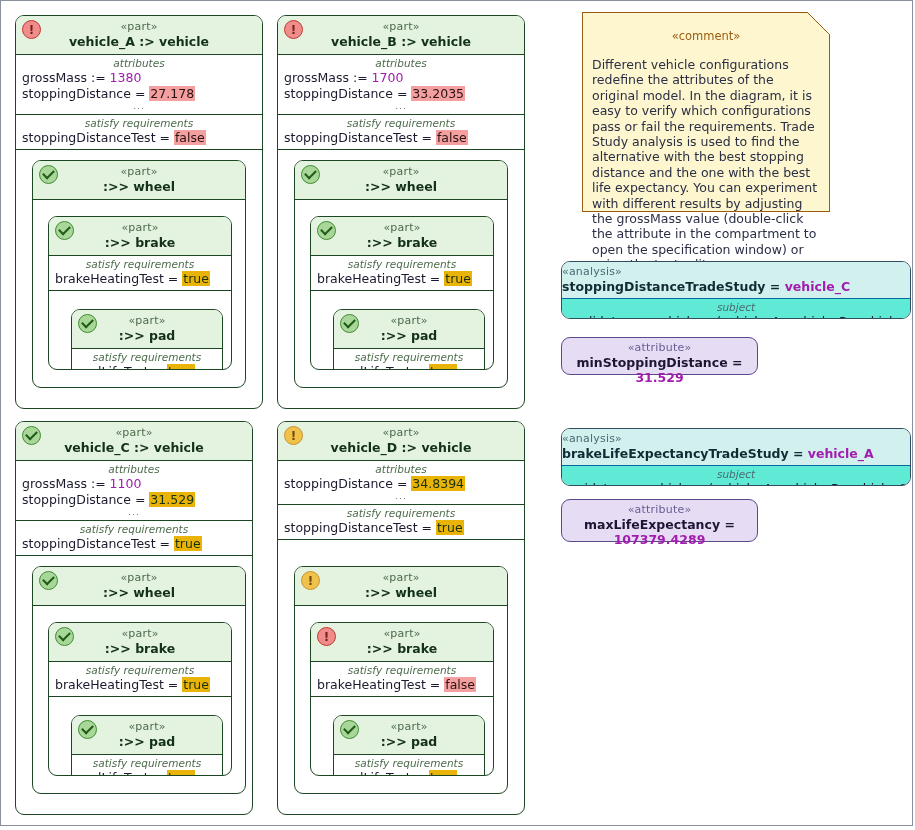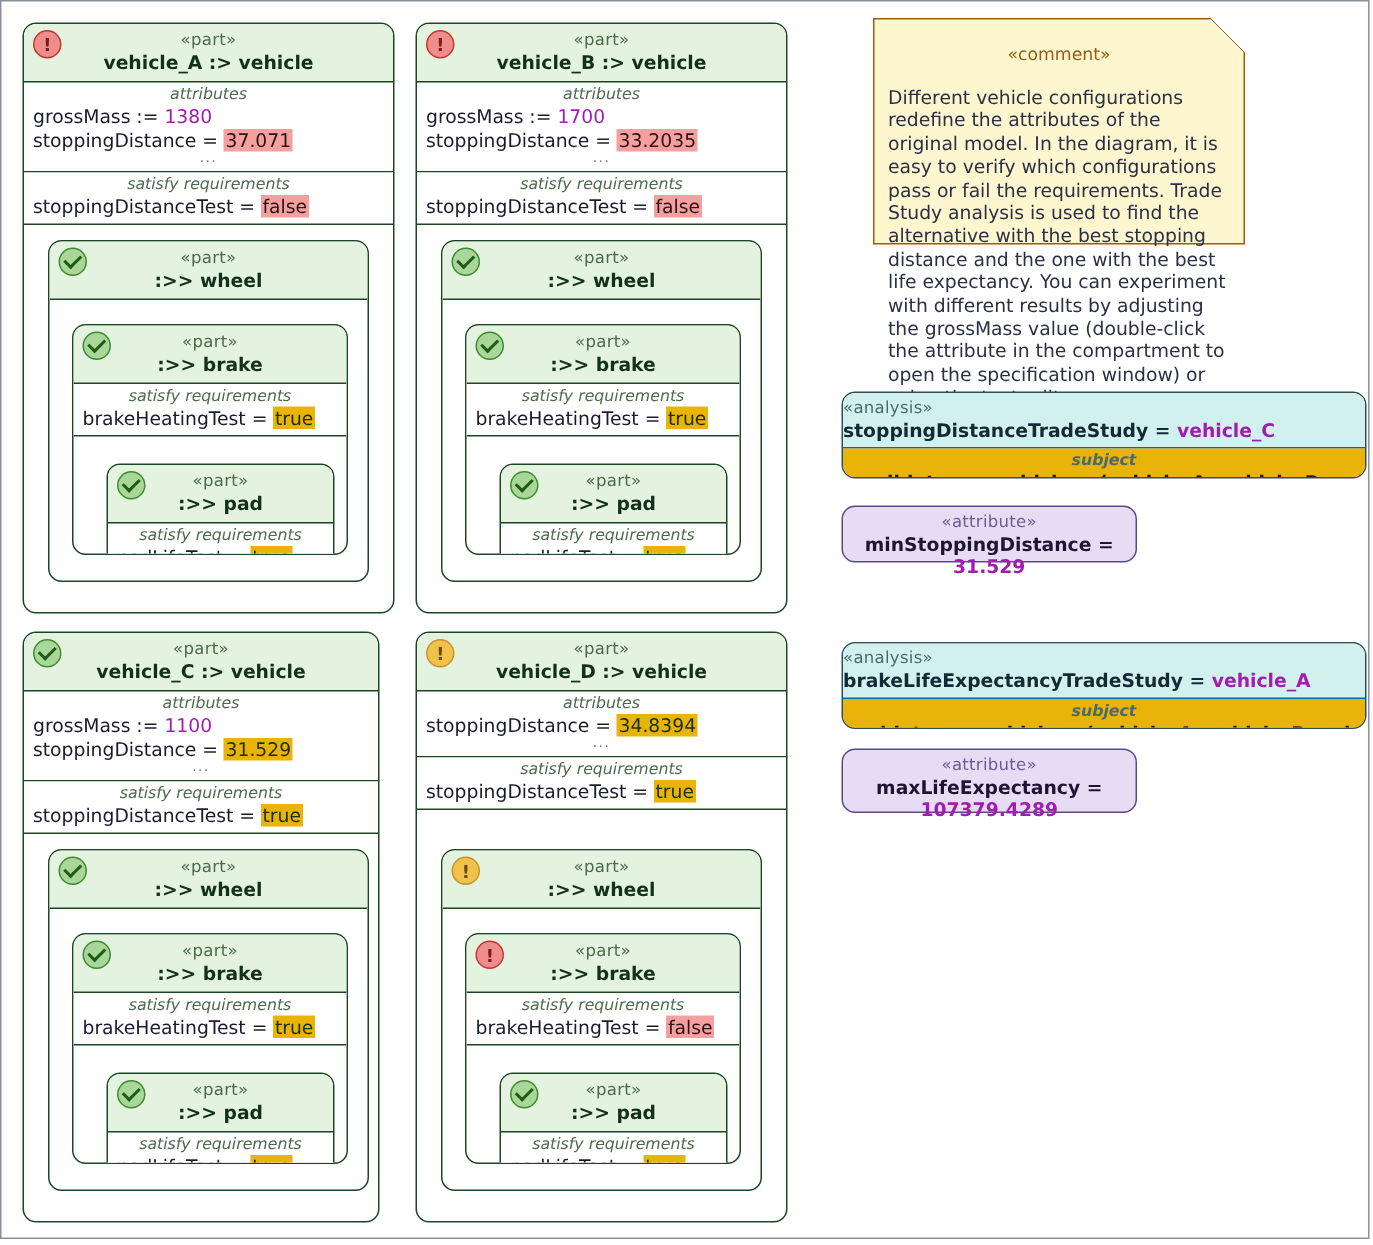--- a/index.html
+++ b/index.html
@@ -118,21 +118,21 @@
   }
   .abox-hdr{
     background:#d2f0ee;
     border-bottom:1px solid #0369a1;
     text-align:left;
     padding:3px 0 4px 0;
   }
   .abox-hdr .kw{color:#4a6a72;}
   .abox-hdr .nm{color:#122a33;}
   .abox-sub{
-    background:#eab308;padding:2px 0 4px 0;text-align:center;font-weight:bold;
+    background:#5eead4;padding:2px 0 4px 0;text-align:center;
   }
   .abox-sub .comp-title{color:#4a6a72;}
   .abox-sub .row{text-align:center;padding-left:0;}
 
   .attrbox{
     position:absolute;
     border:1px solid #5b4a8a;
     border-radius:9px;
     background:#e6ddf5;
     box-sizing:border-box;
@@ -154,21 +154,21 @@
       <span class="nm">vehicle_A :&gt; vehicle</span>
     </div>
     <div class="comp">
       <span class="comp-title">attributes</span>
       <div class="row">
         <span>grossMass :=</span>
         <span class="num">1380</span>
       </div>
       <div class="row">
         <span>stoppingDistance =</span>
-        <span class="bad">37.071</span>
+        <span class="bad">27.178</span>
       </div>
       <span class="dots">...</span>
     </div>
     <div class="comp">
       <span class="comp-title">satisfy requirements</span>
       <div class="row">
         <span>stoppingDistanceTest =</span>
         <span class="bad">false</span>
       </div>
     </div>
@@ -409,21 +409,21 @@
             <div class="row">
               <span>padLifeTest =</span>
               <span class="good">true</span>
             </div>
           </div>
         </div>
       </div>
     </div>
   </div>
 
-  <div class="note" style="left:581px;top:11px;width:248px;height:151px;">
+  <div class="note" style="left:581px;top:11px;width:248px;height:200px;">
     <div class="note-clip"></div>
     <div class="note-kw">«comment»</div>
     <div class="note-body">Different vehicle configurations redefine the attributes of the original model. In the diagram, it is easy to verify which configurations pass or fail the requirements. Trade Study analysis is used to find the alternative with the best stopping distance and the one with the best life expectancy. You can experiment with different results by adjusting the grossMass value (double-click the attribute in the compartment to open the specification window) or using the text editor.</div>
   </div>
 
   <div class="abox" style="left:560px;top:260px;width:350px;height:58px;">
     <div class="abox-hdr">
       <span class="kw">«analysis»</span>
       <span class="nm">
         <span>stoppingDistanceTradeStudy =</span>

